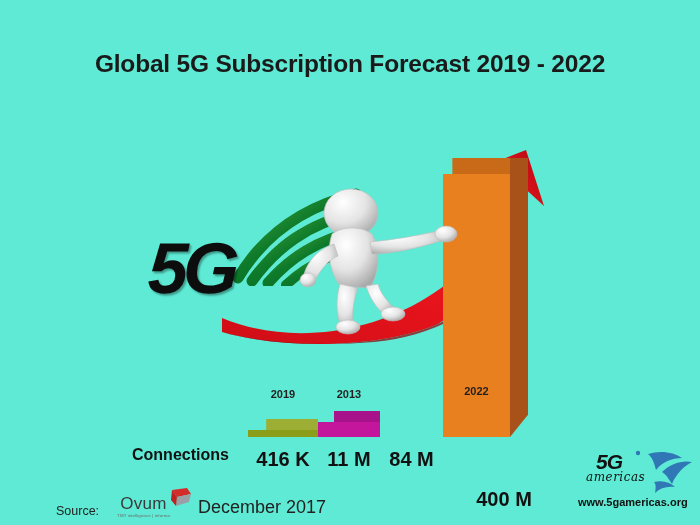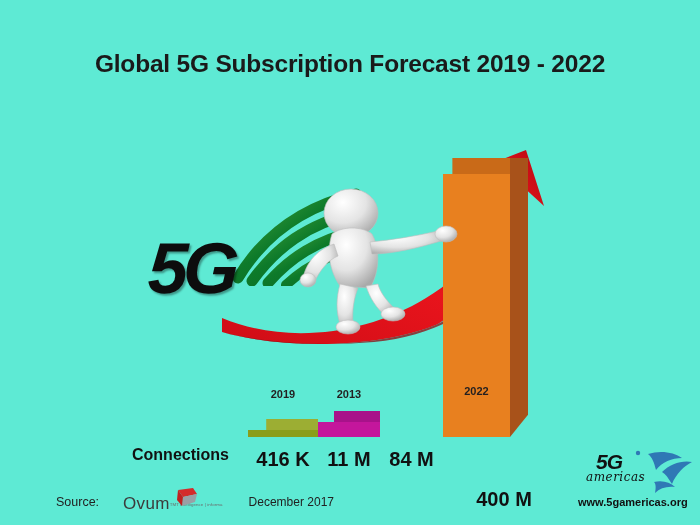--- a/index.html
+++ b/index.html
@@ -103,29 +103,29 @@
     text-shadow: 2px 2px 2px rgba(0,0,0,0.35);
     transform: skewX(-2deg);
   }
 
   
   #source-row {
     position: absolute;
     left: 56px;
     top: 495px;
     display: flex;
-    align-items: flex-start;
-    gap: 6px;
+    align-items: flex-end;
+    gap: 0;
     white-space: nowrap;
   }
   #source-word { font-size: 12.5px; color: #222; }
   #ovum-block {
     position: relative;
     display: flex;
-    flex-direction: row;
+    flex-direction: column;
     align-items: center;
     margin-left: 18px;
   }
   #ovum-name {
     font-size: 17px;
     color: #3b3b3b;
     letter-spacing: 0.3px;
     line-height: 1;
   }
   #ovum-tag {
@@ -136,23 +136,23 @@
     white-space: nowrap;
   }
   #ovum-flag {
     position: absolute;
     left: 52px;
     top: -7px;
     width: 24px;
     height: 22px;
   }
   #source-date {
-    font-size: 12px;
+    font-size: 18px;
     color: #222;
-    margin-left: 20px;
+    margin-left: 28px;
   }
 
   
   #logo {
     position: absolute;
     left: 578px;
     top: 448px;
     width: 118px;
     height: 66px;
   }

